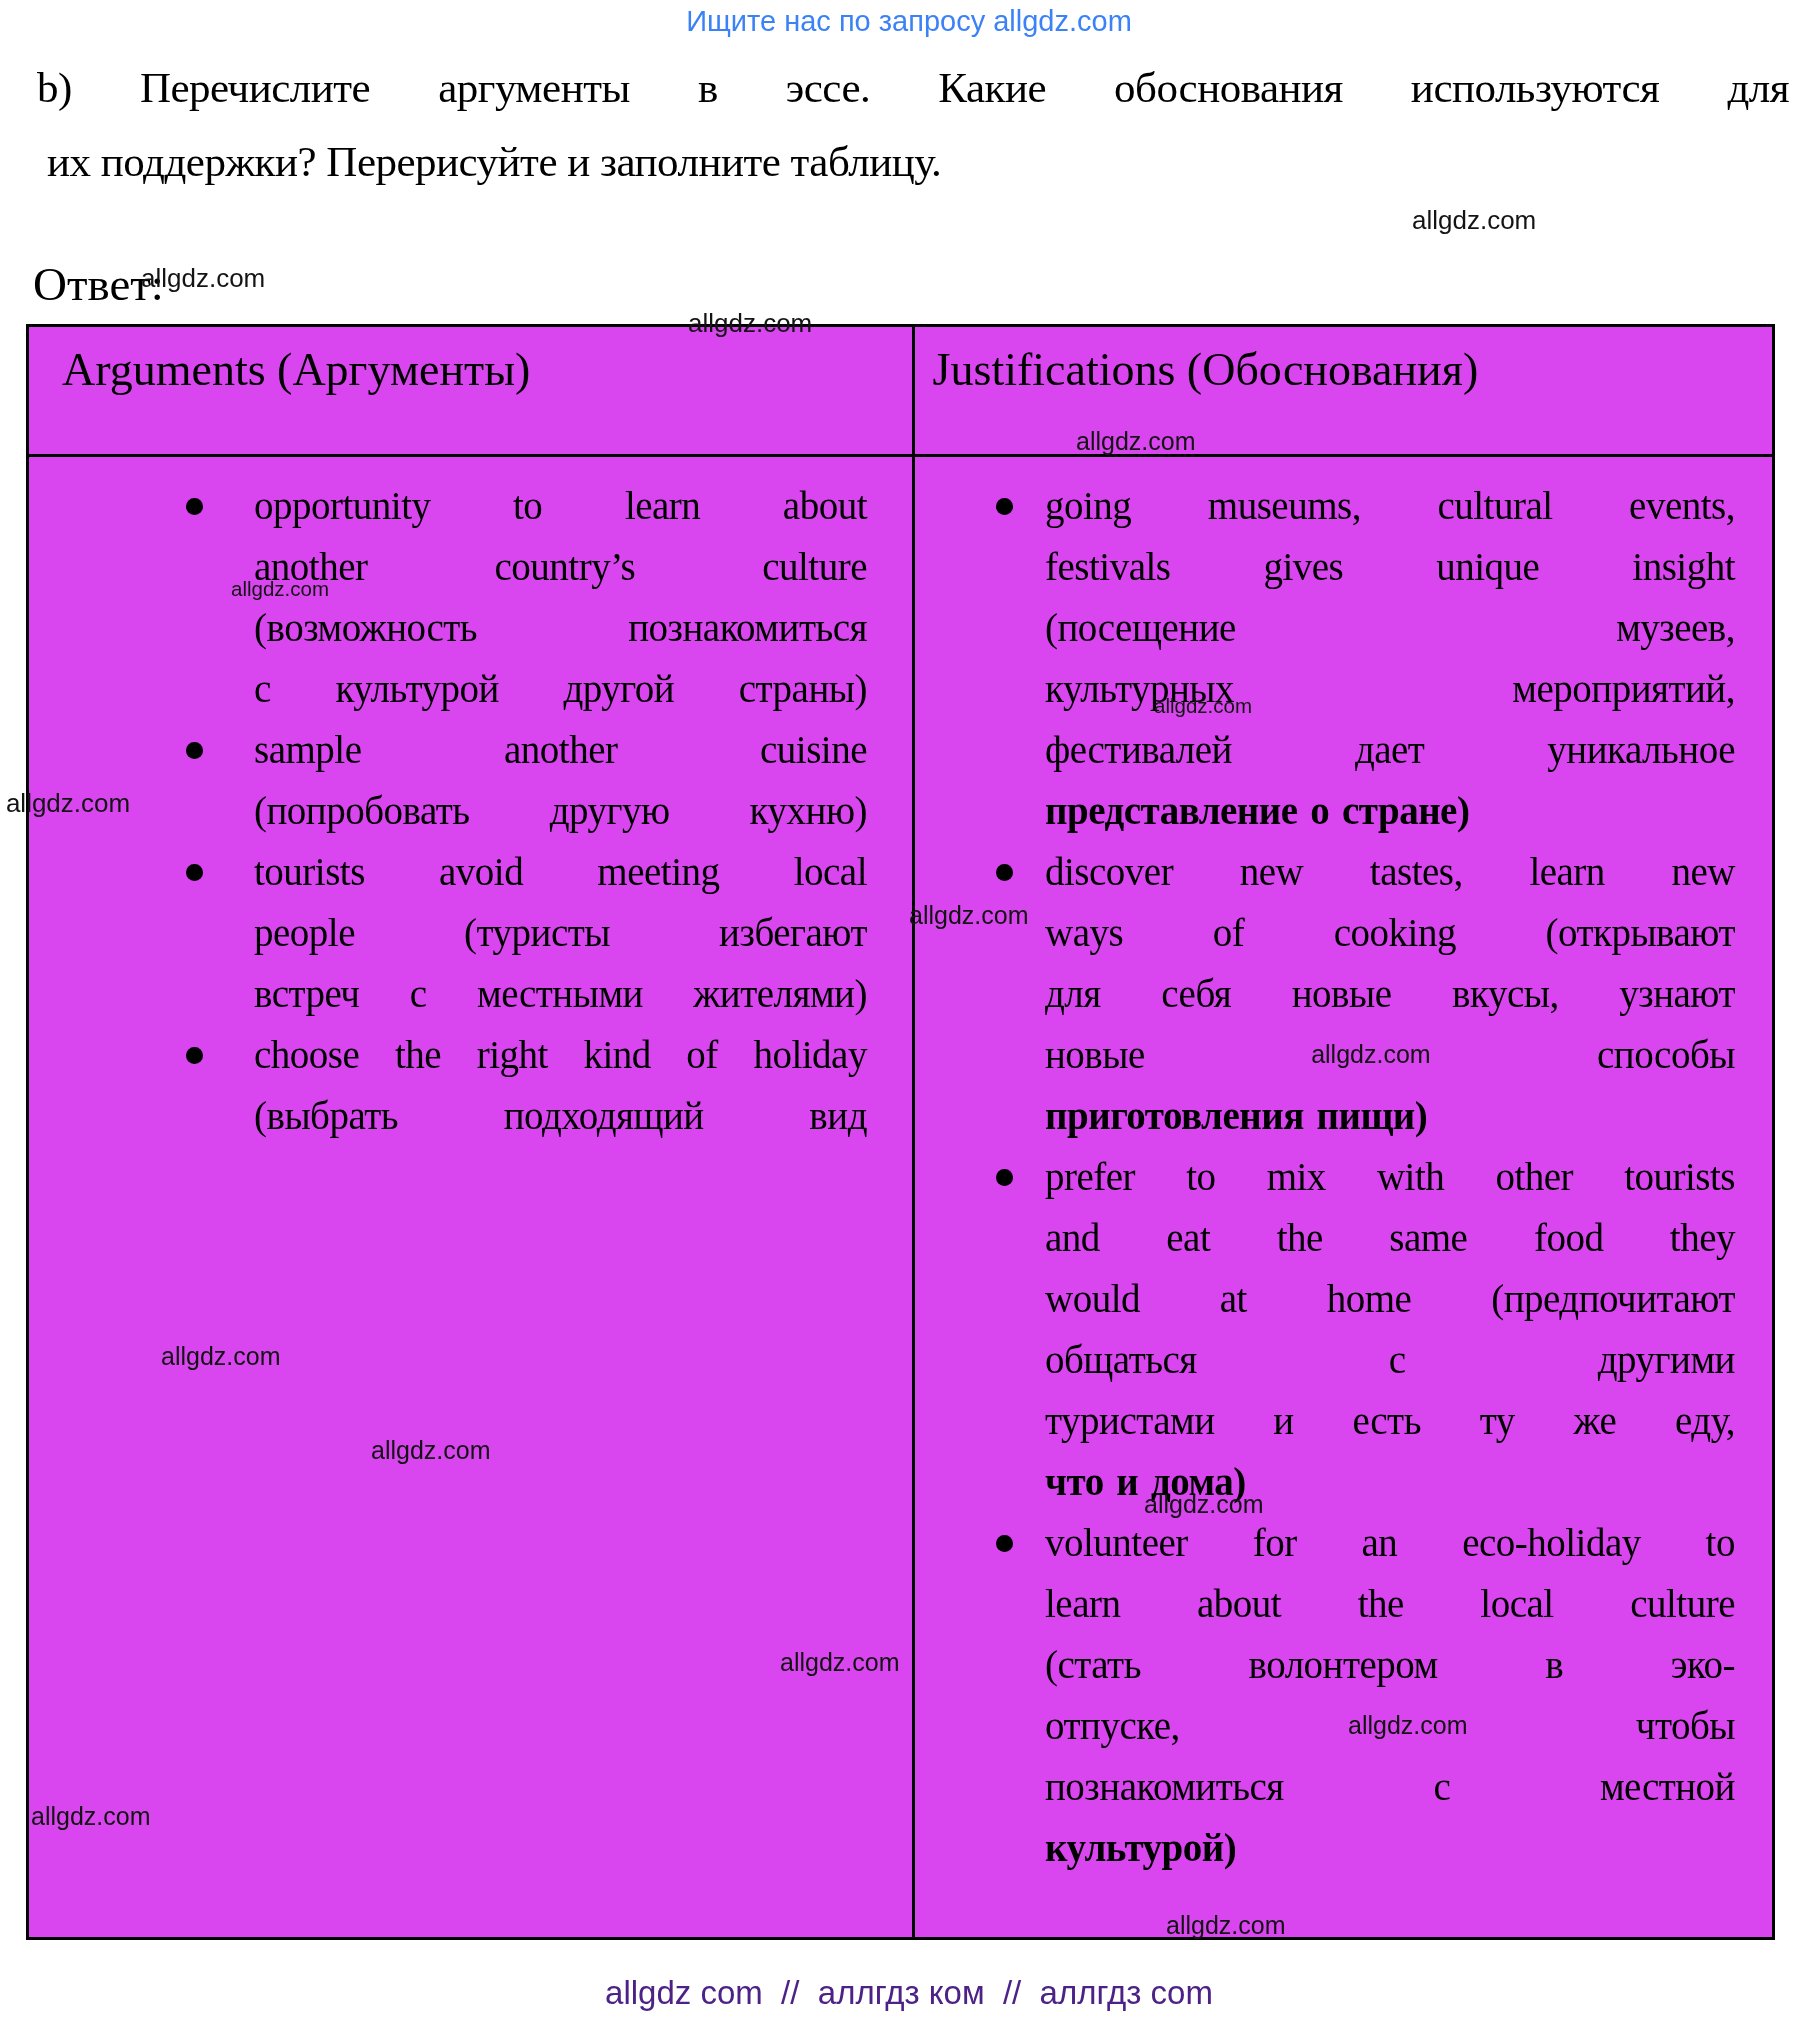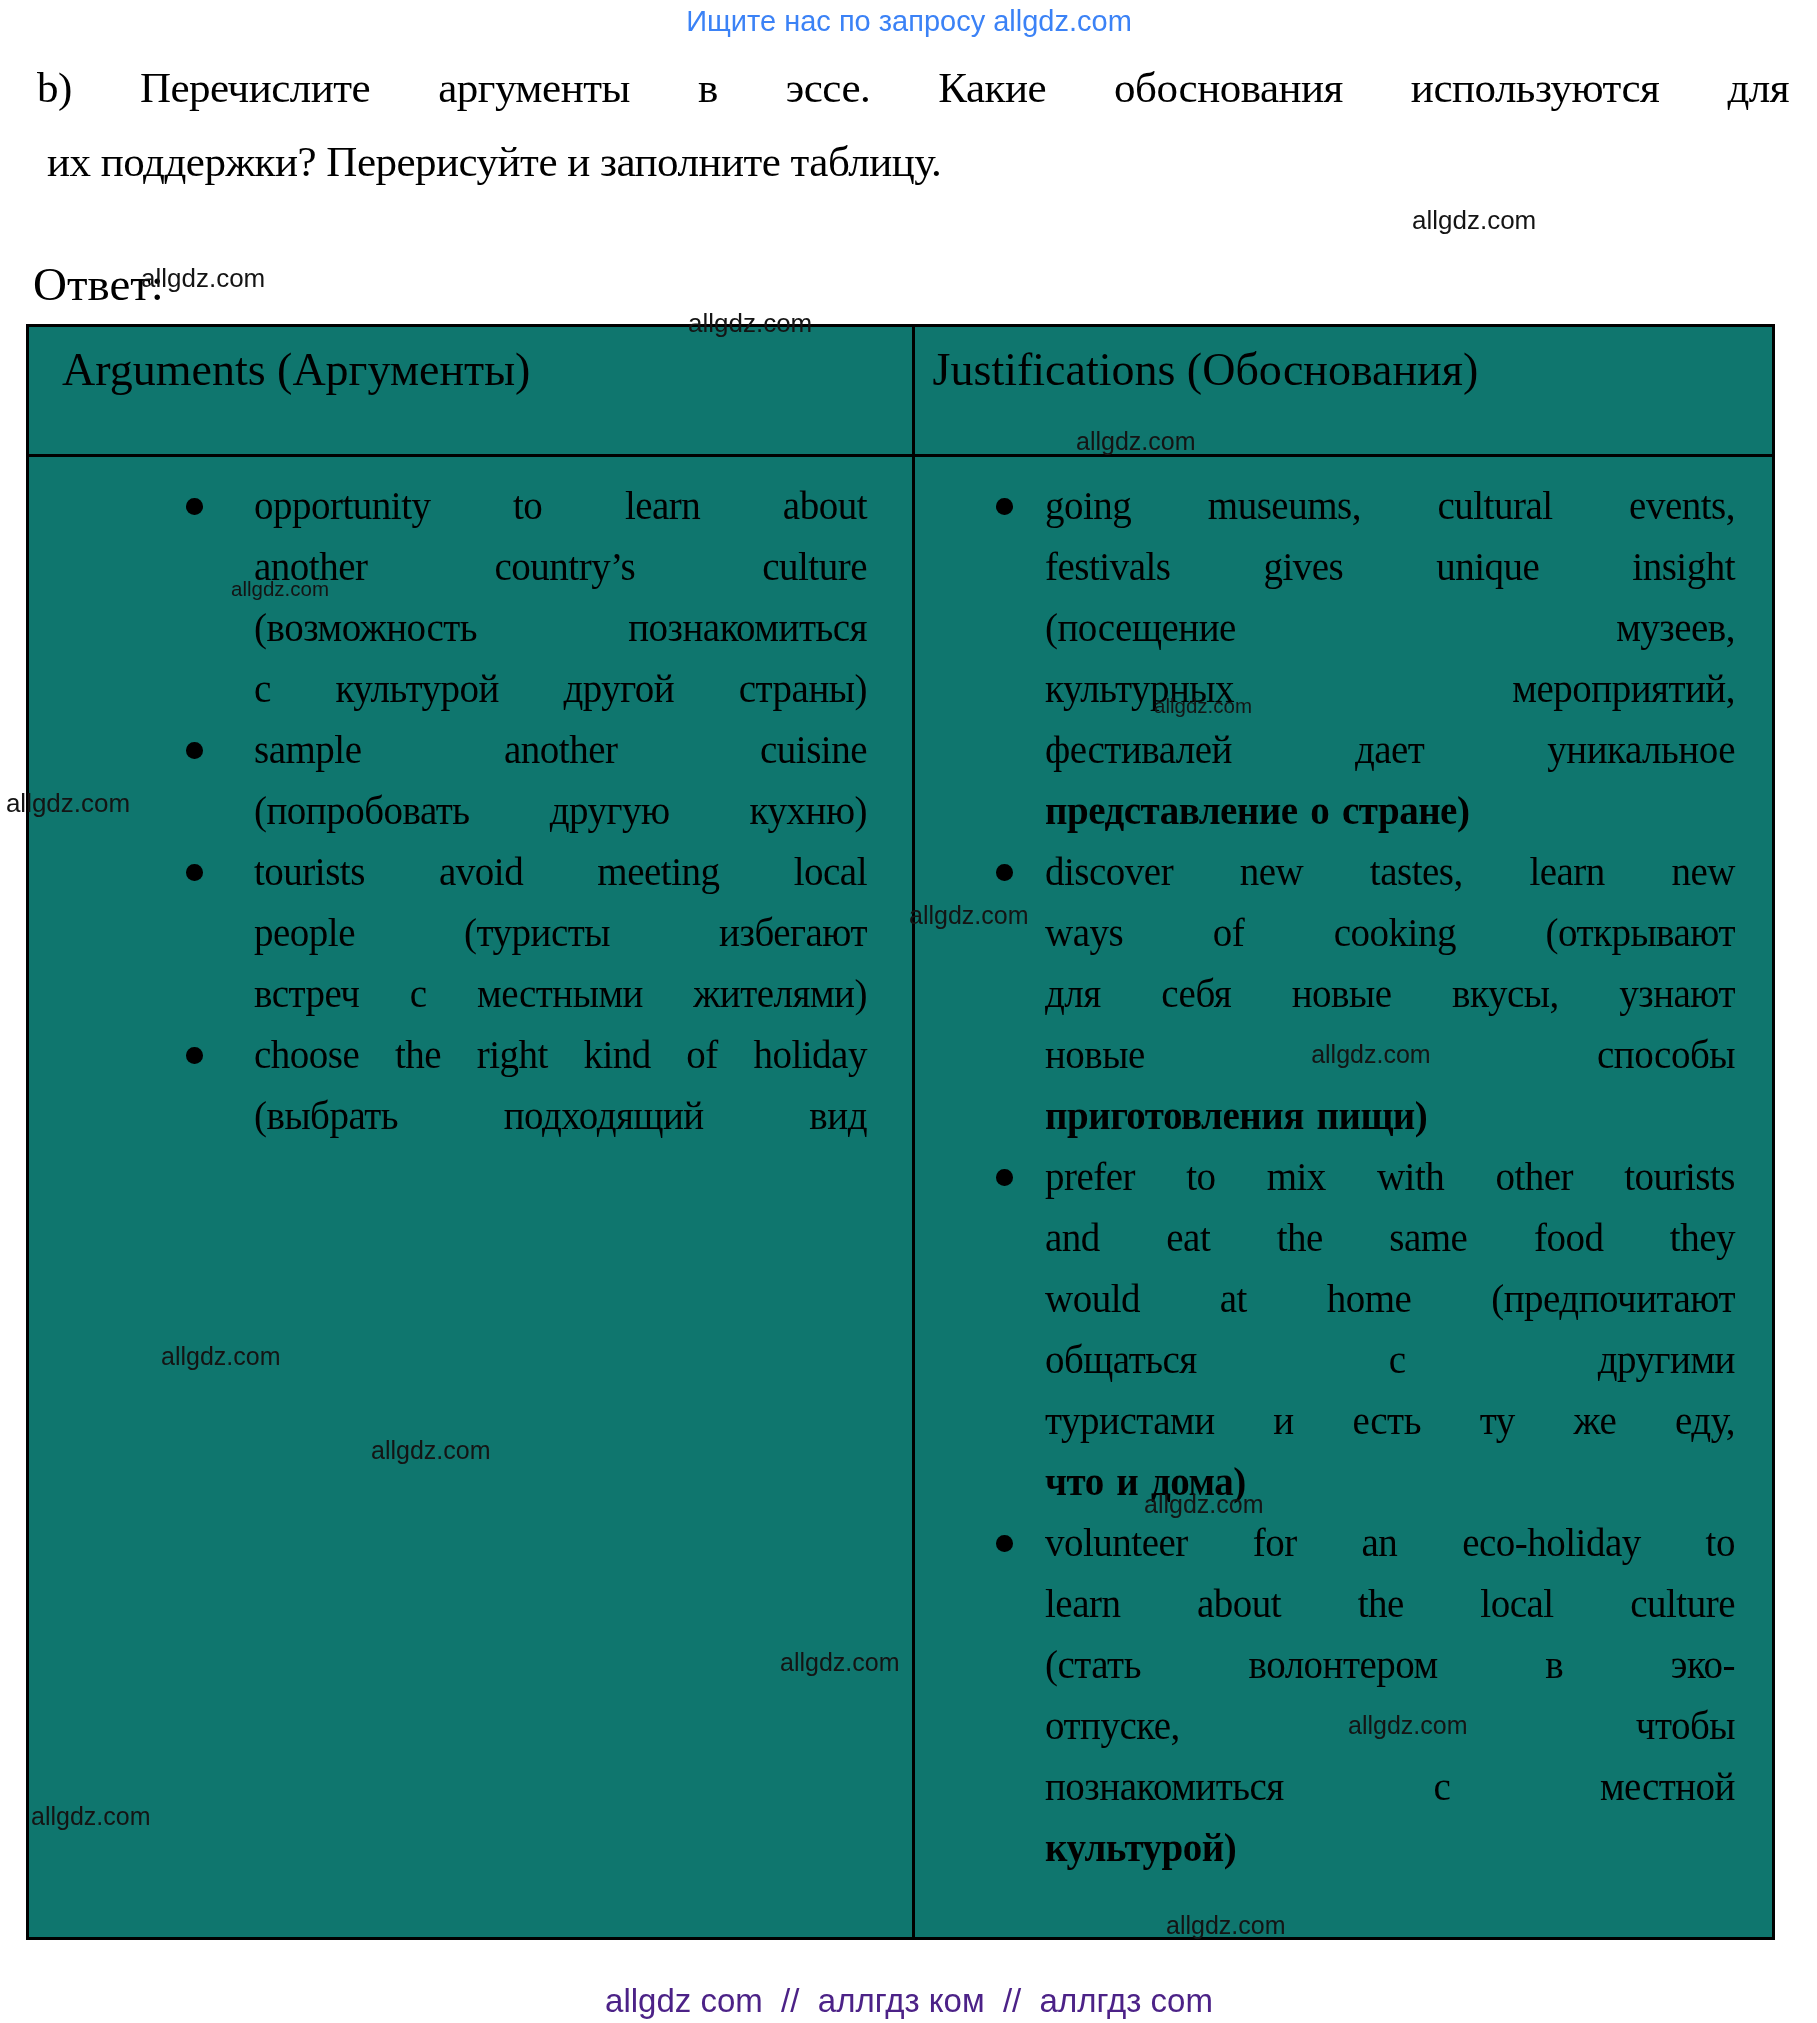--- a/index.html
+++ b/index.html
@@ -13,21 +13,21 @@
       text-align:justify;text-align-last:justify;letter-spacing:-0.5px;}
   .h2{position:absolute;left:37px;top:137px;font-size:43px;letter-spacing:-0.5px;margin-left:10px;}
 
   .answer{position:absolute;left:33px;top:257px;font-size:47px;}
 
   .wm{position:absolute;font-family:"Liberation Sans","DejaVu Sans",sans-serif;
       font-size:25px;color:#141414;white-space:nowrap;z-index:5;}
   .wm.sm{font-size:20.5px;}
 
   .tbl{position:absolute;left:26px;top:324px;width:1749px;height:1616px;
-       border:3.9px solid #000;box-sizing:border-box;background:#0f766e;z-index:1;
+       border:3.9px solid #000;box-sizing:border-box;background:#d946ef;z-index:1;
        display:grid;grid-template-columns:886px 1fr;grid-template-rows:130px 1fr;}
   .cell{box-sizing:border-box;overflow:hidden;}
   .hcell{font-size:46px;border-bottom:3.9px solid #000;}
   .hl{border-right:3.9px solid #000;padding:15.6px 0 0 33px;}
   .hr{padding:15.6px 0 0 17.6px;}
   .bl{border-right:3.9px solid #000;padding:17.6px 45px 0 189px;font-size:39px;}
   .br{padding:17.6px 37px 0 94px;font-size:39px;}
 
   .bitem{position:relative;margin-left:36px;}
   .dot{position:absolute;width:16.6px;height:16.6px;border-radius:50%;background:#000;top:23.4px;}
@@ -287,16 +287,16 @@
             <span class="word">с</span>
             <span class="word">местной</span>
           </div>
           <div class="bline nj">
             <span class="word">культурой)</span>
           </div>
         </div>
       </div>
   </div>
 
-  <div class="footer" style="color: rgb(76, 34, 135); margin-top: 8px;">allgdz com  //  аллгдз ком  //  аллгдз com</div>
+  <div class="footer" style="color: rgb(76, 34, 135);">allgdz com  //  аллгдз ком  //  аллгдз com</div>
 
 </div>
 
 
 </body></html>

